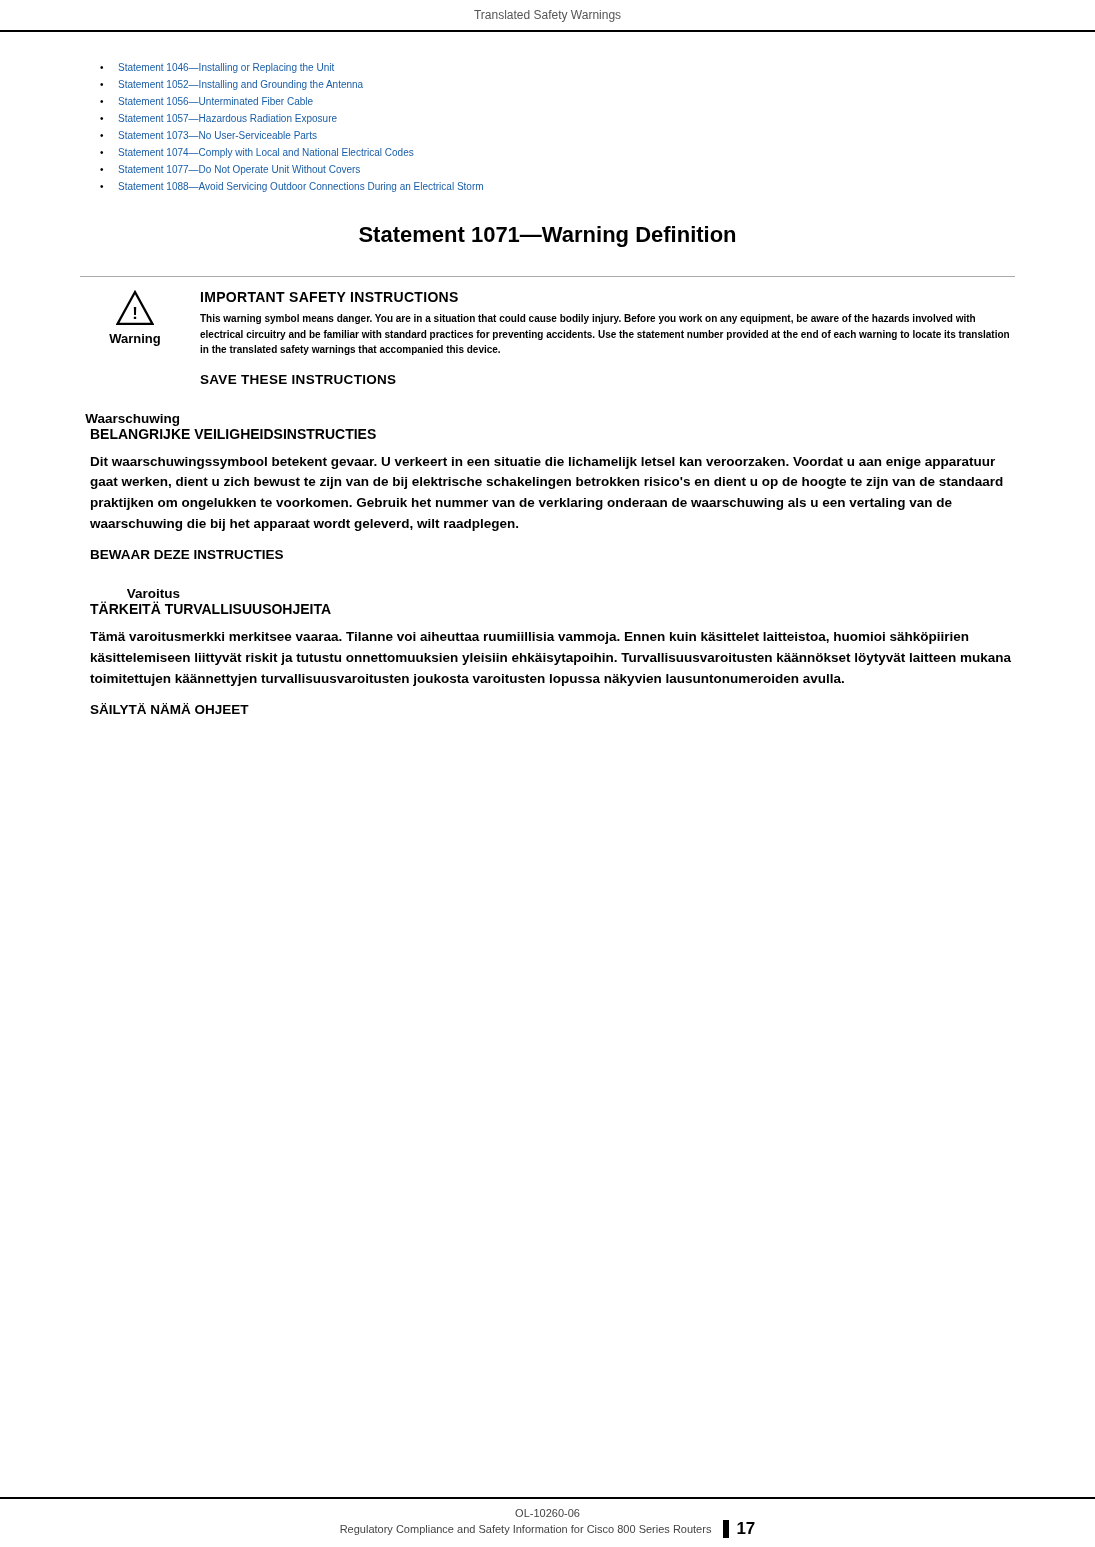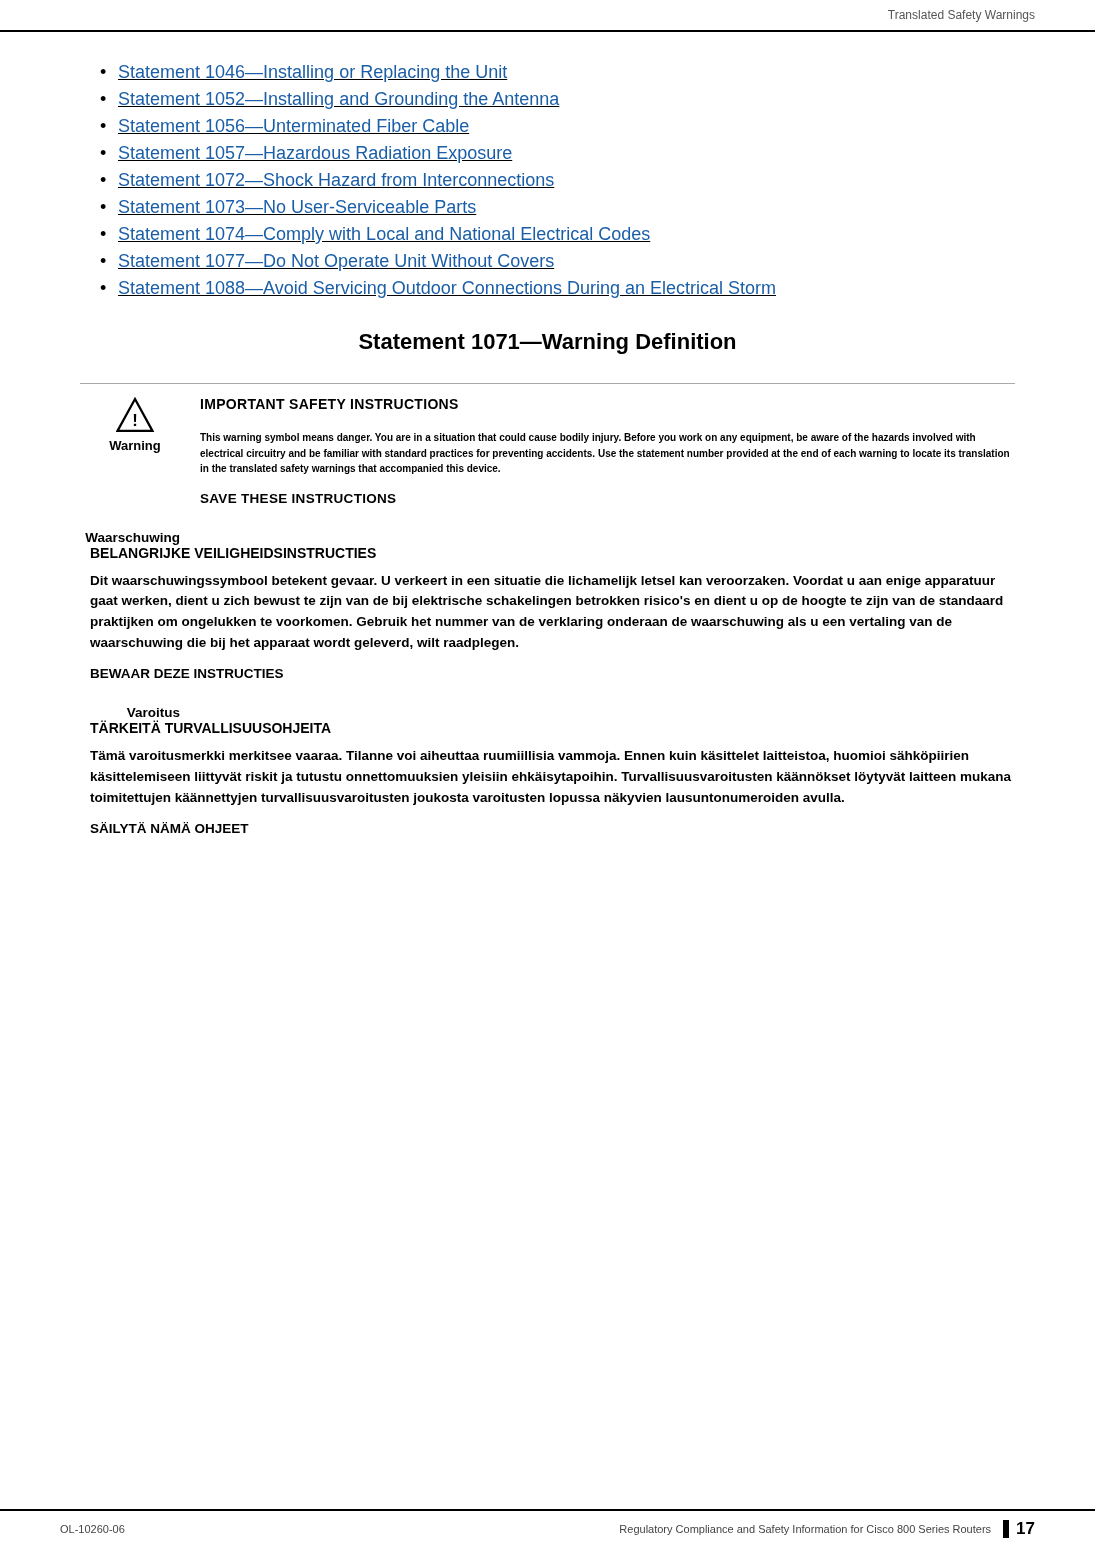--- a/index.html
+++ b/index.html
@@ -6,41 +6,40 @@
     body {
       font-family: Arial, Helvetica, sans-serif;
       background: #fff;
       color: #000;
       width: 1095px;
       min-height: 1547px;
       position: relative;
       font-size: 14px;
     }
     .page-header {
-      text-align: right;
+      text-align: center;
       padding: 8px 60px 8px 60px;
       font-size: 12px;
       color: #555;
       border-bottom: 2px solid #000;
       margin-bottom: 0;
     }
     .page-content {
       padding: 30px 80px 60px 80px;
     }
     .bullet-list {
       list-style: none;
       padding-left: 20px;
       margin-bottom: 30px;
     }
     .bullet-list li {
       position: relative;
       padding-left: 18px;
       margin-bottom: 6px;
-      font-size: 18px;
-      text-decoration: underline;
+      font-size: 10px;
     }
     .bullet-list li::before {
       content: "•";
       position: absolute;
       left: 0;
       color: #000;
     }
     .bullet-list li a {
       color: #1a5ea8;
       text-decoration: none;
@@ -83,21 +82,21 @@
       font-weight: bold;
       text-align: left;
     }
     .warning-content {
       flex: 1;
       padding-left: 10px;
     }
     .warning-title {
       font-size: 14px;
       font-weight: bold;
-      margin-bottom: 18px;
+      margin-bottom: 6px;
       letter-spacing: 0.3px;
     }
     .warning-text {
       font-size: 10px;
       font-weight: bold;
       line-height: 1.55;
       margin-bottom: 14px;
     }
     .warning-save {
       font-size: 13.5px;
@@ -138,21 +137,21 @@
     .lang-save {
       font-size: 13.5px;
       font-weight: bold;
     }
     .page-footer {
       position: absolute;
       bottom: 0;
       left: 0;
       right: 0;
       display: flex;
-      flex-direction: row;
+      flex-direction: column;
       justify-content: space-between;
       align-items: center;
       padding: 8px 60px;
       border-top: 2px solid #000;
     }
     .footer-left {
       font-size: 11px;
       color: #444;
     }
     .footer-right {
@@ -186,21 +185,20 @@
   <span>Translated Safety Warnings</span>
 </div>
 
 <div class="page-content">
 
   <ul class="bullet-list">
     <li><a href="#">Statement 1046—Installing or Replacing the Unit</a></li>
     <li><a href="#">Statement 1052—Installing and Grounding the Antenna</a></li>
     <li><a href="#">Statement 1056—Unterminated Fiber Cable</a></li>
     <li><a href="#">Statement 1057—Hazardous Radiation Exposure</a></li>
-    <li><a href="#">Statement 1072—Shock Hazard from Interconnections</a></li>
     <li><a href="#">Statement 1073—No User-Serviceable Parts</a></li>
     <li><a href="#">Statement 1074—Comply with Local and National Electrical Codes</a></li>
     <li><a href="#">Statement 1077—Do Not Operate Unit Without Covers</a></li>
     <li><a href="#">Statement 1088—Avoid Servicing Outdoor Connections During an Electrical Storm</a></li>
   </ul>
 
   <h2 class="section-heading">Statement 1071—Warning Definition</h2>
 
   <div class="warning-section">
 

